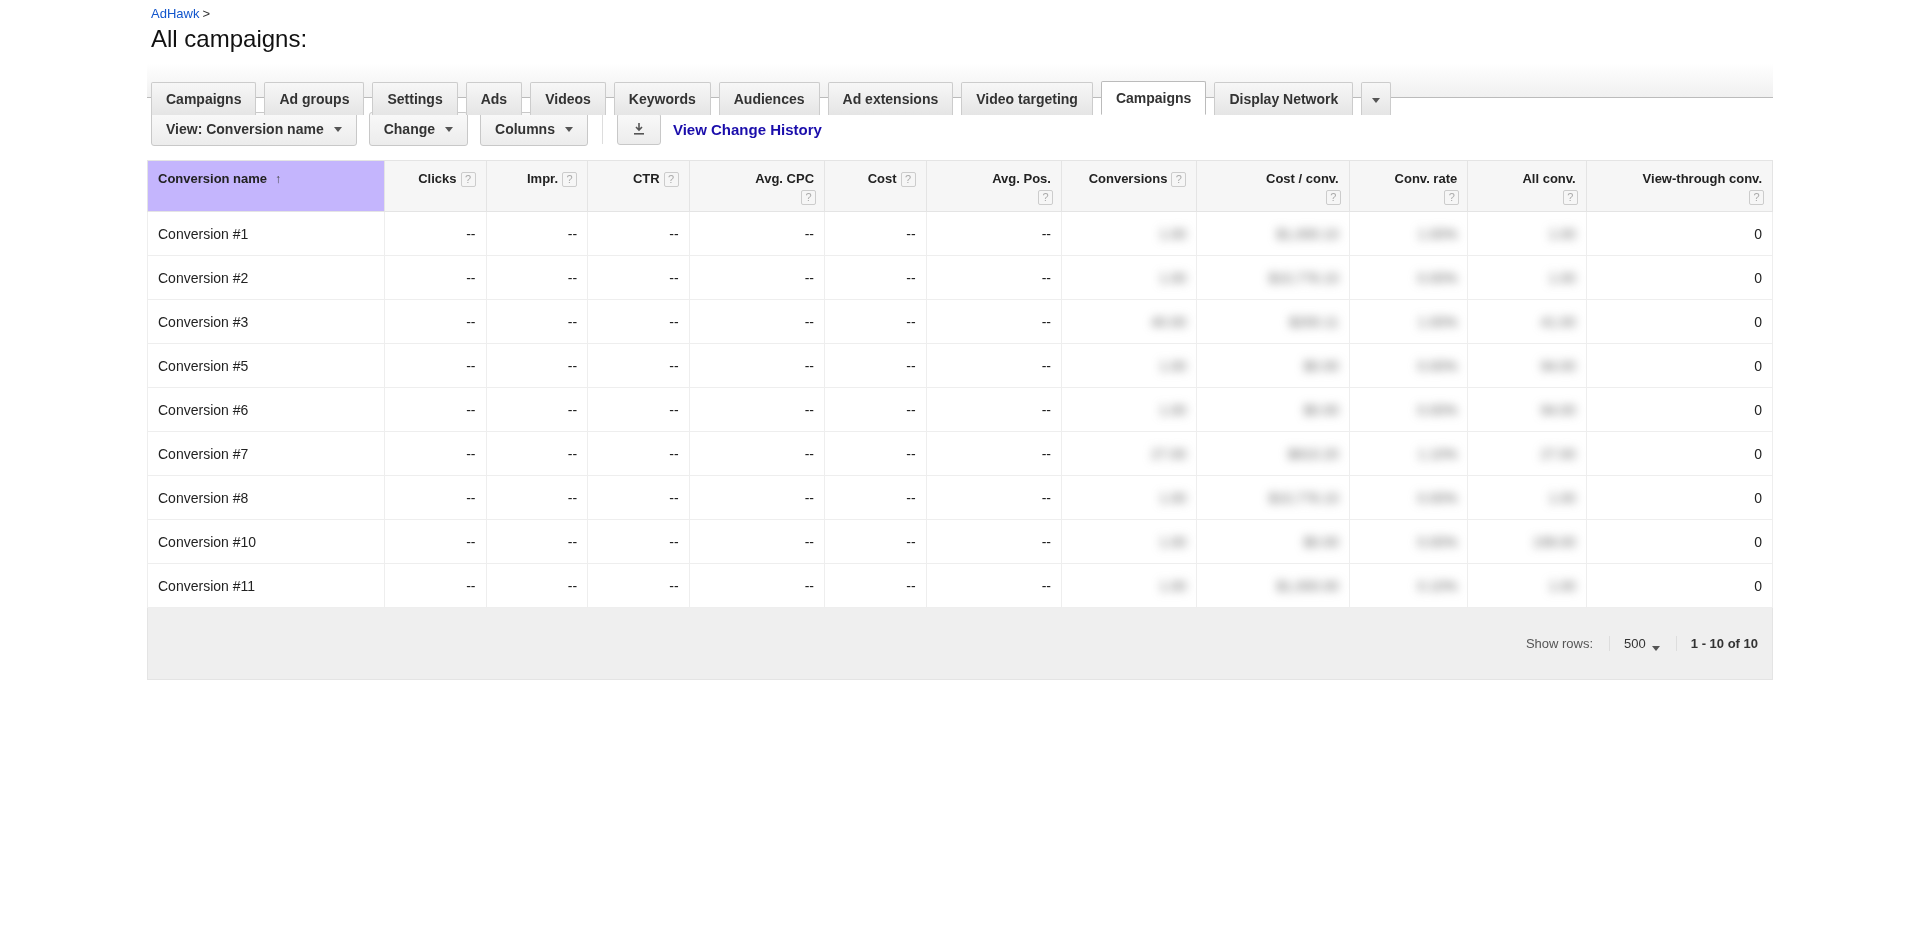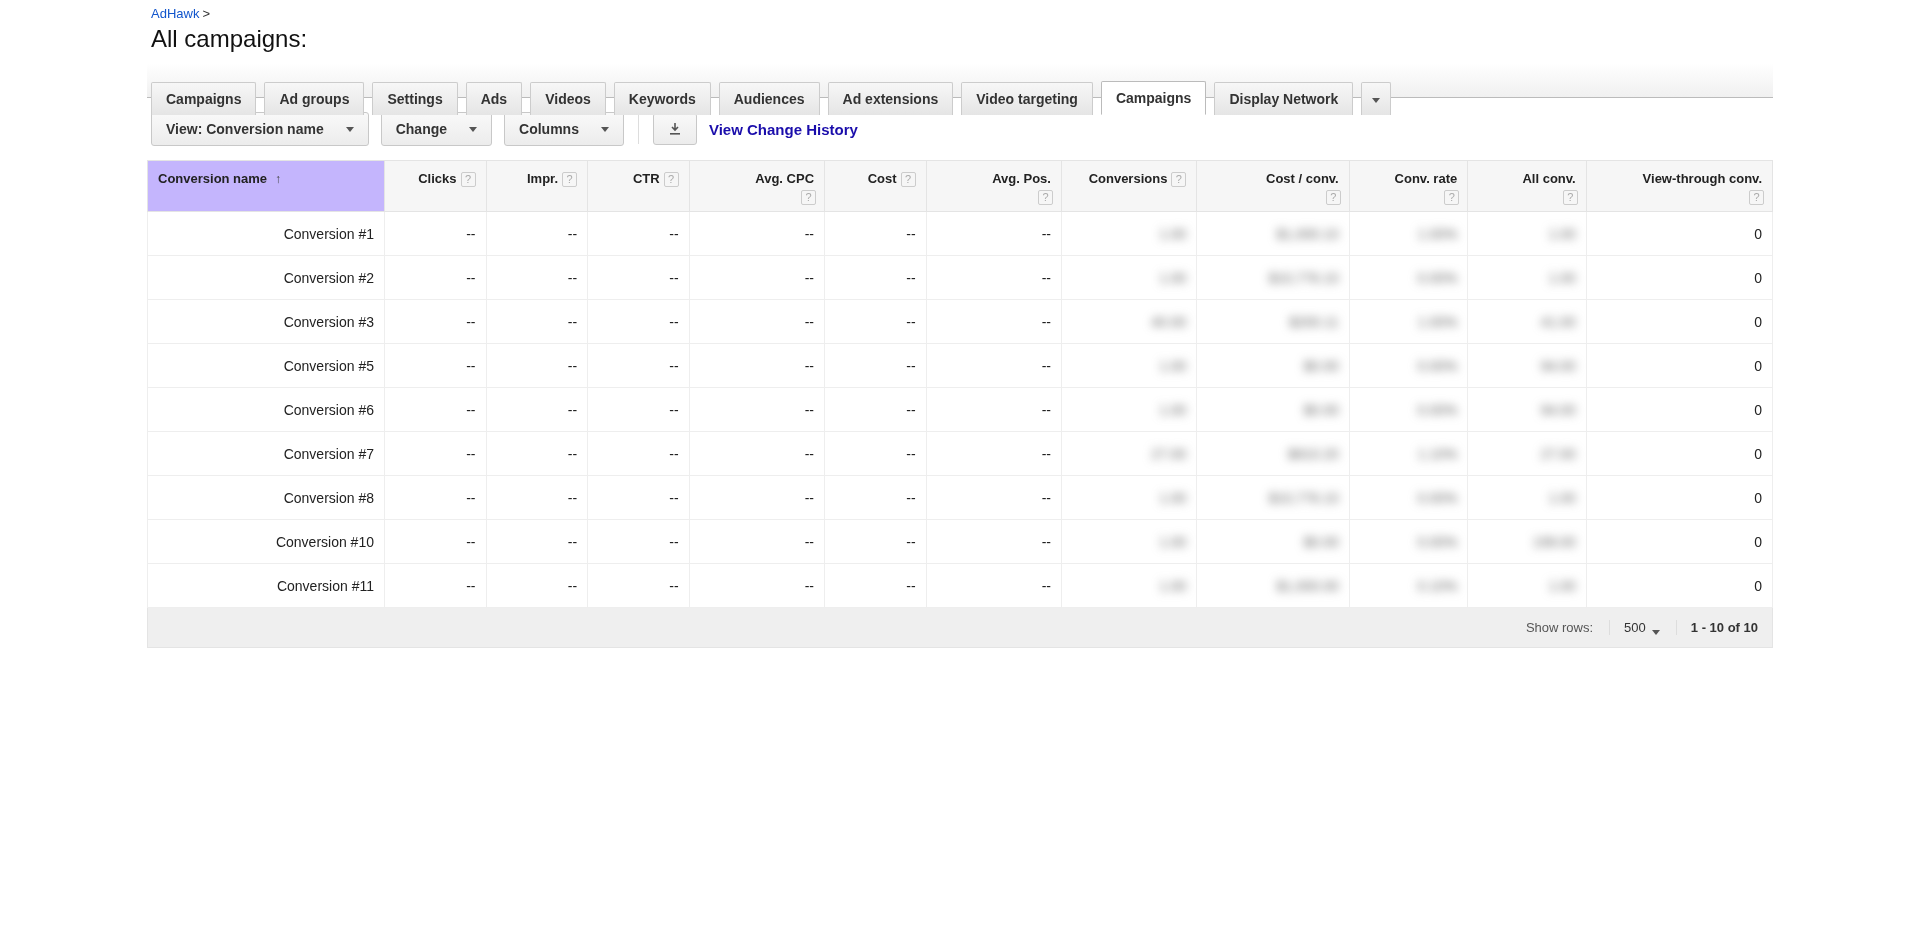--- a/index.html
+++ b/index.html
@@ -38,21 +38,21 @@
   .toolbar { display:flex; align-items:center; gap:12px; padding: 14px 4px 14px 4px;}
   .btn {
     background: linear-gradient(#f9f9f9,#ececec);
     border: 1px solid #c8c8c8;
     border-radius: 3px;
     padding: 8px 14px;
     font-size: 14px;
     font-weight: 700;
     color: #333;
     cursor: pointer;
-    display:inline-flex; align-items:center; gap:18px;
+    display:inline-flex; align-items:center; gap:6px;
   }
   .btn .caret-down-sm{ margin-left:4px;}
   .divider { width:1px; height:30px; background:#ddd; margin:0 2px;}
   .link { color: #1a0dab; font-size: 15px; font-weight: 700; text-decoration: none; }
 
   .download-icon svg { display:block; }
 
   
   table.data { width:100%; border-collapse: collapse; table-layout: fixed;}
   table.data thead th {
@@ -67,21 +67,21 @@
   }
   table.data thead th.first { background:#c4b5fd; text-align:left; }
   table.data tbody td {
     border: 1px solid #eee;
     padding: 12px 10px;
     text-align: right;
     font-size: 14px;
     color:#222;
     height: 44px;
   }
-  table.data tbody td.first { text-align:right; }
+  table.data tbody td.first { text-align:left; }
 
   .help-icon {
     display:inline-block;
     width:15px;height:15px;
     border:1px solid #ccc;
     color:#aaa;
     font-size:11px;
     line-height:13px;
     text-align:center;
     border-radius:2px;
@@ -101,21 +101,21 @@
 
   
   .table-footer {
     background: #efefef;
     border: 1px solid #e4e4e4;
     border-top: none;
     display:flex;
     justify-content:flex-end;
     align-items:center;
     gap:16px;
-    padding: 12px 14px;
+    padding: 28px 14px;
     font-size: 13px;
     color:#555;
   }
   .rows-select { display:inline-flex; align-items:flex-end; gap:6px; border-left:1px solid #ddd; padding-left:14px;}
   .rows-value { font-weight:400; color:#333;}
   .range { border-left:1px solid #ddd; padding-left:14px; font-weight:700; color:#333;}
 </style>
 </head>
 <body>
 

